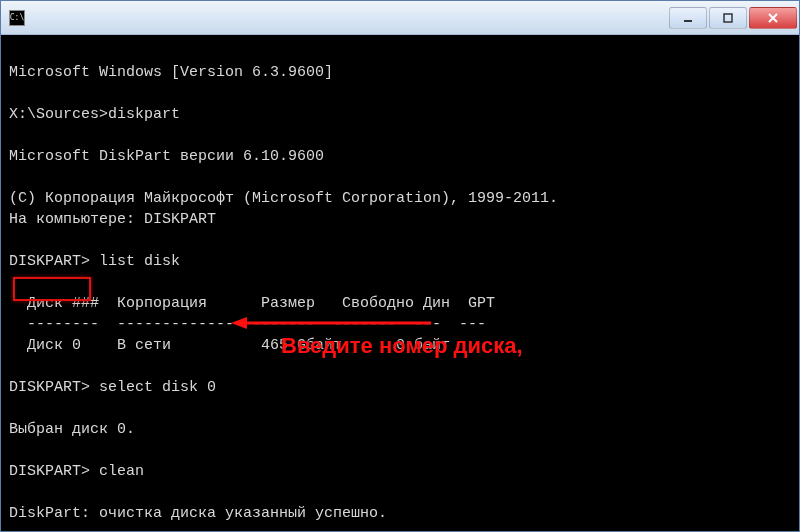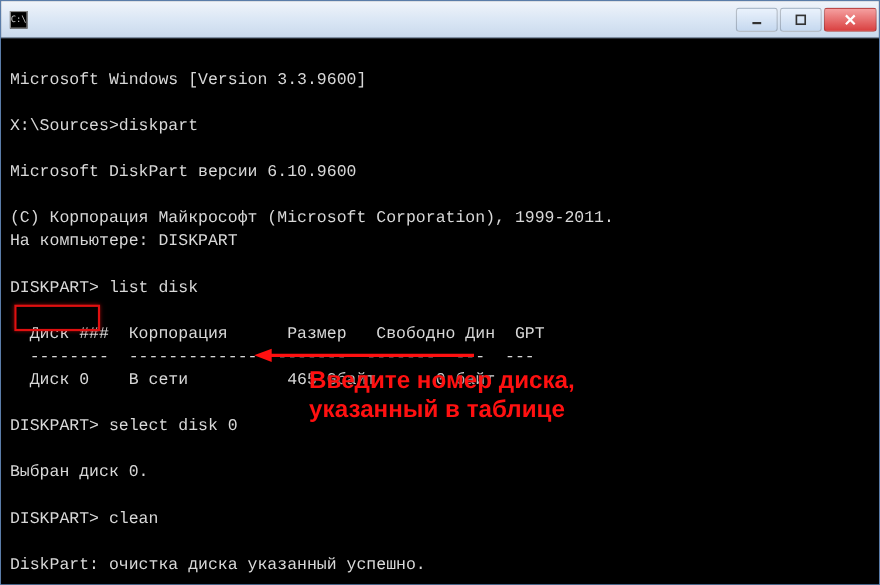--- a/index.html
+++ b/index.html
@@ -117,21 +117,21 @@
           </svg>
       </div>
       <div class="win-btn close">
         <svg width="14" height="14" viewBox="0 0 14 14">
             <path d="M3 3 L11 11 M11 3 L3 11" stroke="#fff" stroke-width="2"></path>
           </svg>
       </div>
     </div>
   </div>
   <div class="terminal">
-<span class="line">Microsoft Windows [Version 3.3.9600]</span>
+<span class="line">Microsoft Windows [Version 6.3.9600]</span>
 
 <span class="line">X:\Sources&gt;diskpart</span>
 
 <span class="line">Microsoft DiskPart версии 6.10.9600</span>
 
 <span class="line">(C) Корпорация Майкрософт (Microsoft Corporation), 1999-2011.</span>
 <span class="line">На компьютере: DISKPART</span>
 
 <span class="line">DISKPART&gt; list disk</span>
 
@@ -159,16 +159,15 @@
 
     <div class="highlight-box" style="left:12px; top:242px; width:78px; height:24px;"></div>
 
     <svg class="arrow" style="left:230px; top:281px;" width="200" height="14" viewBox="0 0 200 14">
       <line x1="200" y1="7" x2="12" y2="7" stroke="#ff1010" stroke-width="3"></line>
       <polygon points="0,7 16,1 16,13" fill="#ff1010"></polygon>
     </svg>
 
     <div class="annotation" style="left:280px; top:298px; width:260px;">
       <span>Введите номер диска,</span><br>
-      <span>указанный в таблице</span>
     </div>
   </div>
 </div>
 
 </body></html>

